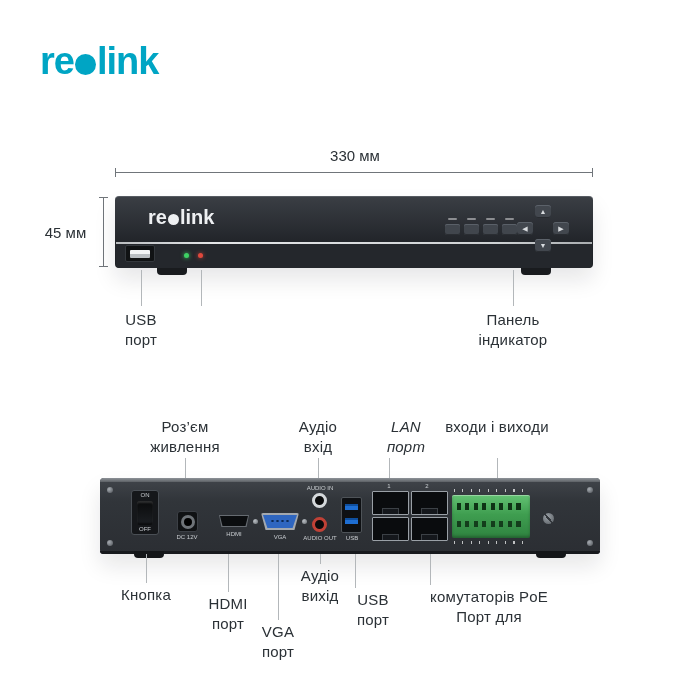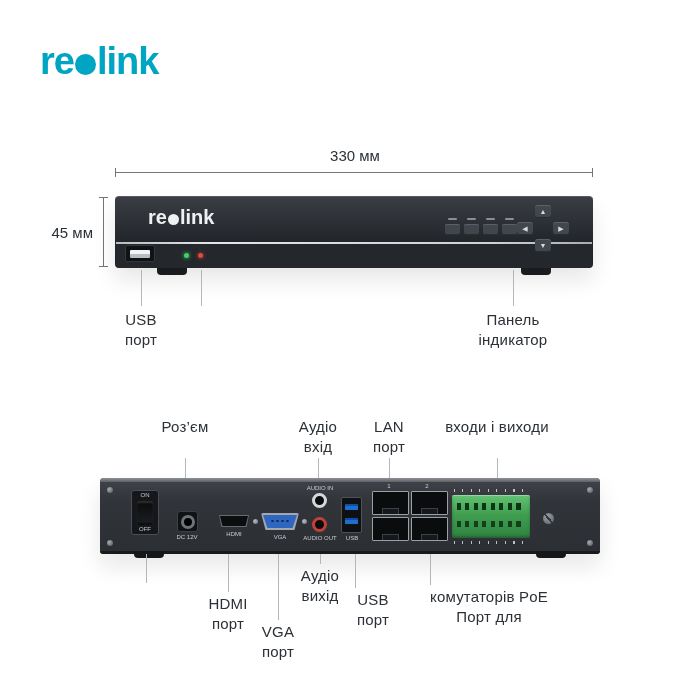--- a/index.html
+++ b/index.html
@@ -128,21 +128,21 @@
 
 <div class="canvas">
 
   <div class="brand-logo"><span>re</span><span class="logo-disc"></span><span>link</span></div>
 
   <div class="dim-text" style="left:116px; top:147px; width:478px;">330 мм</div>
   <div class="hline" style="left:115px; top:172px; width:478px;"></div>
   <div class="tick-v" style="left:115px; top:168px;"></div>
   <div class="tick-v" style="left:592px; top:168px;"></div>
 
-  <div class="dim-text" style="left:38px; top:224px; width:55px; text-align:right;">45 мм</div>
+  <div class="dim-text" style="left:38px; top:224px; width:55px; ">45 мм</div>
   <div class="vline" style="left:103px; top:197px; height:70px;"></div>
   <div class="tick-h" style="left:99px; top:197px;"></div>
   <div class="tick-h" style="left:99px; top:266px;"></div>
 
   <div class="device front-device" style="left:115px; top:196px; width:478px; height:72px;">
     <div class="front-lower"></div>
     <div class="front-seam"></div>
     <div class="device-logo"><span>re</span><span class="device-logo-disc"></span><span>link</span></div>
     <div class="front-usb-recess">
       <div class="front-usb"></div>
@@ -169,26 +169,27 @@
     <div>USB</div>
     <div>порт</div>
   </div>
   <div class="callout" style="left:453px; top:310px; width:120px;">
     <div>Панель</div>
     <div>індикатор</div>
   </div>
 
   <div class="callout" style="left:125px; top:417px; width:120px;">
     <div>Роз’єм</div>
+    <div>живлення</div>
   </div>
   <div class="callout" style="left:268px; top:417px; width:100px;">
     <div>Аудіо</div>
     <div>вхід</div>
   </div>
-  <div class="callout" style="left:349px; top:417px; width:80px;">
+  <div class="callout" style="left:366px; top:417px; width:80px;font-style:italic;">
     <div>LAN</div>
     <div>порт</div>
   </div>
   <div class="callout" style="left:427px; top:417px; width:140px;">
     <div>входи і виходи</div>
   </div>
 
   <div class="leader" style="left:185px; top:458px; height:20px;"></div>
   <div class="leader" style="left:318px; top:458px; height:20px;"></div>
   <div class="leader" style="left:389px; top:458px; height:20px;"></div>
@@ -261,20 +262,21 @@
   </div>
 
   <div class="leader" style="left:146px; top:554px; height:29px;"></div>
   <div class="leader" style="left:228px; top:554px; height:38px;"></div>
   <div class="leader" style="left:278px; top:554px; height:66px;"></div>
   <div class="leader" style="left:320px; top:554px; height:10px;"></div>
   <div class="leader" style="left:355px; top:554px; height:34px;"></div>
   <div class="leader" style="left:430px; top:554px; height:31px;"></div>
 
   <div class="callout" style="left:86px; top:585px; width:120px;">
+    <div>Кнопка</div>
   </div>
   <div class="callout" style="left:178px; top:594px; width:100px;">
     <div>HDMI</div>
     <div>порт</div>
   </div>
   <div class="callout" style="left:228px; top:622px; width:100px;">
     <div>VGA</div>
     <div>порт</div>
   </div>
   <div class="callout" style="left:270px; top:566px; width:100px;">

